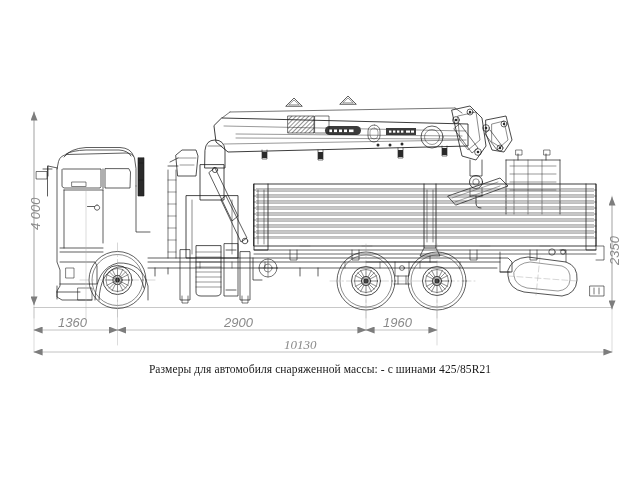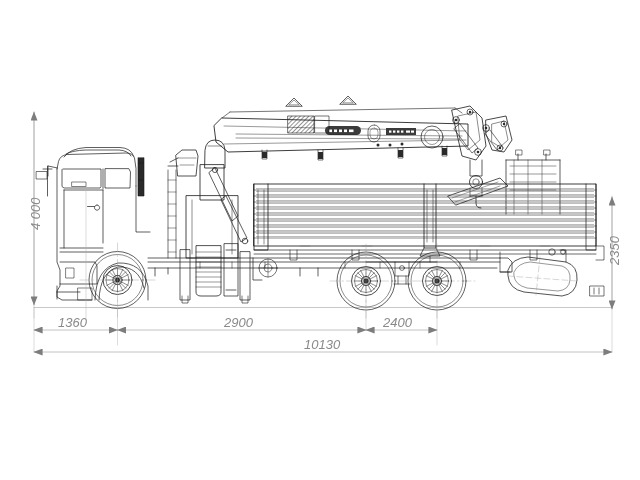--- a/index.html
+++ b/index.html
@@ -373,18 +373,19 @@
   </svg>
 
   <div class="dimtxt vert" style="left:28px;top:230px;">4 000</div>
 
   <div class="dimtxt vert" style="left:607px;top:265px;">2350</div>
 
   <div class="dimtxt" style="left:58px;top:315px;">1360</div>
 
   <div class="dimtxt" style="left:224px;top:315px;">2900</div>
 
-  <div class="dimtxt" style="left:383px;top:315px;">2400</div>
-
-  <div class="dimtxt" style="left:304px;top:337px;">10130</div>
-
+  <div class="dimtxt" style="left:383px;top:315px;">1960</div>
+
+  <div class="dimtxt" style="left:284px;top:337px;font-family:Liberation Serif, serif;">10130</div>
+
+  <div class="caption">Размеры для автомобиля снаряженной массы: - с шинами 425/85R21</div>
 
 </div>
 
 </body></html>

